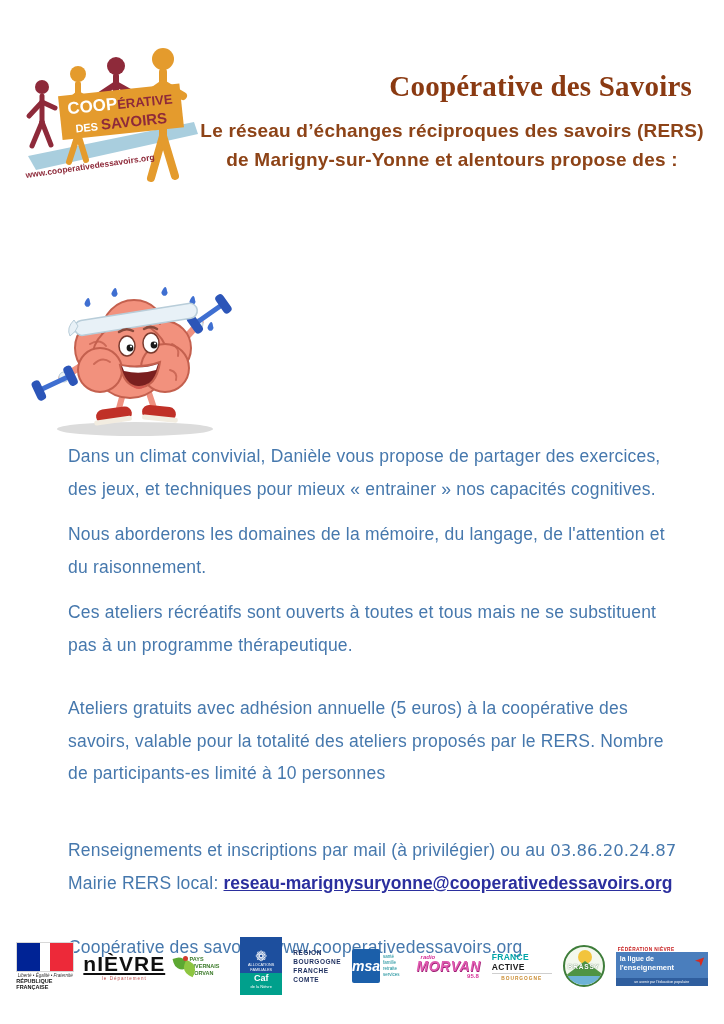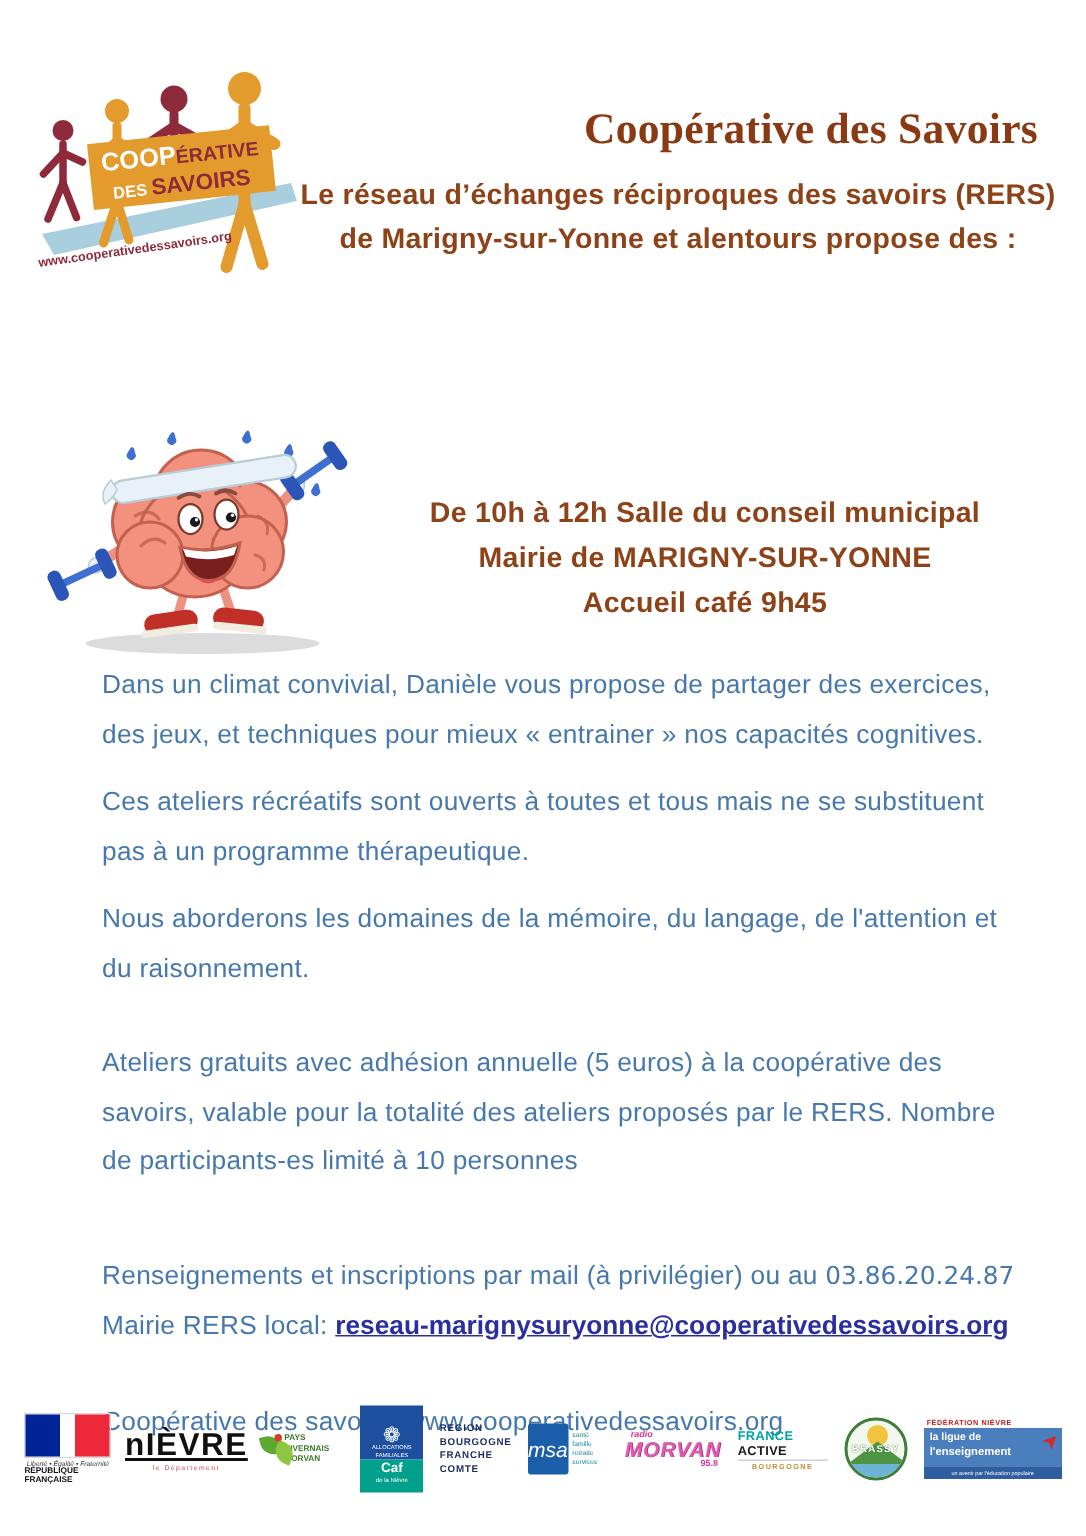--- a/index.html
+++ b/index.html
@@ -86,21 +86,21 @@
   .caf-glyph { font-size:14px; line-height:14px; color:#ffffff; }
   .caf-top-label { font-size:3.8px; text-align:center; line-height:4.5px; }
   .caf-bottom { width:42px; height:22px; background:#00a08c; color:#fff; text-align:center; }
   .caf-name { font-size:9px; font-weight:bold; line-height:11px; }
   .caf-sub { font-size:4px; line-height:5px; }
 
   .region { width:64px; }
   .region-name { font-size:6.5px; font-weight:bold; color:#1c2d5e; text-align:left; line-height:9px; letter-spacing:0.5px; }
 
   .msa { flex-direction:row; gap:3px; width:70px; }
-  .msa-box { width:34px; height:34px; background:#1b5faa; color:#fff; display:flex; align-items:center; justify-content:center; font-weight:normal; font-size:14px; font-style:italic; border-radius:2px; }
+  .msa-box { width:34px; height:34px; background:#1b5faa; color:#fff; display:flex; align-items:center; justify-content:center; font-weight:bold; font-size:14px; font-style:italic; border-radius:2px; }
   .msa-services { font-size:4.5px; color:#0f8a96; line-height:6px; }
 
   .radio { width:72px; }
   .radio-top { font-size:6px; font-weight:bold; font-style:italic; color:#d63398; align-self:flex-start; margin-left:4px; }
   .radio-name { font-size:14px; font-weight:bold; font-style:italic; color:#e05ab0; text-shadow:0.5px 0.5px 0 #9c1f72; letter-spacing:0.5px; line-height:13px; }
   .radio-freq { font-size:6px; font-weight:bold; color:#d63398; align-self:flex-end; margin-right:2px; }
 
   .factive { width:88px; }
   .fa-name { font-size:8.5px; font-weight:bold; letter-spacing:0.3px; }
   .fa-part1 { color:#00a5a8; }
@@ -261,30 +261,25 @@
         <path d="M89 46 q7 -5 14 -1" fill="none" stroke="#8a4a3c" stroke-width="2.5" stroke-linecap="round"></path>
         <path d="M114 43 q7 -4 13 0" fill="none" stroke="#8a4a3c" stroke-width="2.5" stroke-linecap="round"></path>
       </g>
 
       <path d="M90 79 q20 4 40 -3 q-4 26 -22 25 q-14 -1 -18 -22z" fill="#7a1f1f" stroke="#c4604e" stroke-width="2"></path>
       <path d="M92 80 q19 4 36 -2 l-2 6 q-16 5 -32 1z" fill="#ffffff"></path>
       <path d="M100 98 q10 6 18 -1 q-4 6 -9 6 q-5 0 -9 -5z" fill="#d4584f"></path>
     </svg>
   </div>
 
-  <div class="venue">
-    <div>De 10h à 12h Salle du conseil municipal</div>
-    <div>Mairie de MARIGNY-SUR-YONNE</div>
-    <div>Accueil café 9h45</div>
-  </div>
 
   <div class="body-text">
     <p>Dans un climat convivial, Danièle vous propose de partager des exercices, des jeux, et techniques pour mieux « entrainer » nos capacités cognitives.</p>
+    <p>Nous aborderons les domaines de la mémoire, du langage, de l'attention et du raisonnement.</p>
     <p>Ces ateliers récréatifs sont ouverts à toutes et tous mais ne se substituent pas à un programme thérapeutique.</p>
-    <p>Nous aborderons les domaines de la mémoire, du langage, de l'attention et du raisonnement.</p>
     <p class="gap-before">Ateliers gratuits avec adhésion annuelle (5 euros) à la coopérative des savoirs, valable pour la totalité des ateliers proposés par le RERS. Nombre de participants-es limité à 10 personnes</p>
 
     <div class="contact-block">
       <div class="contact-line">
         <span>Renseignements et inscriptions par mail (à privilégier) ou au </span><span class="phone">03.86.20.24.87</span>
       </div>
       <div class="contact-line">
         <span>Mairie RERS local: </span><a href="#" class="email-link">reseau-marignysuryonne@cooperativedessavoirs.org</a>
       </div>
     </div>

